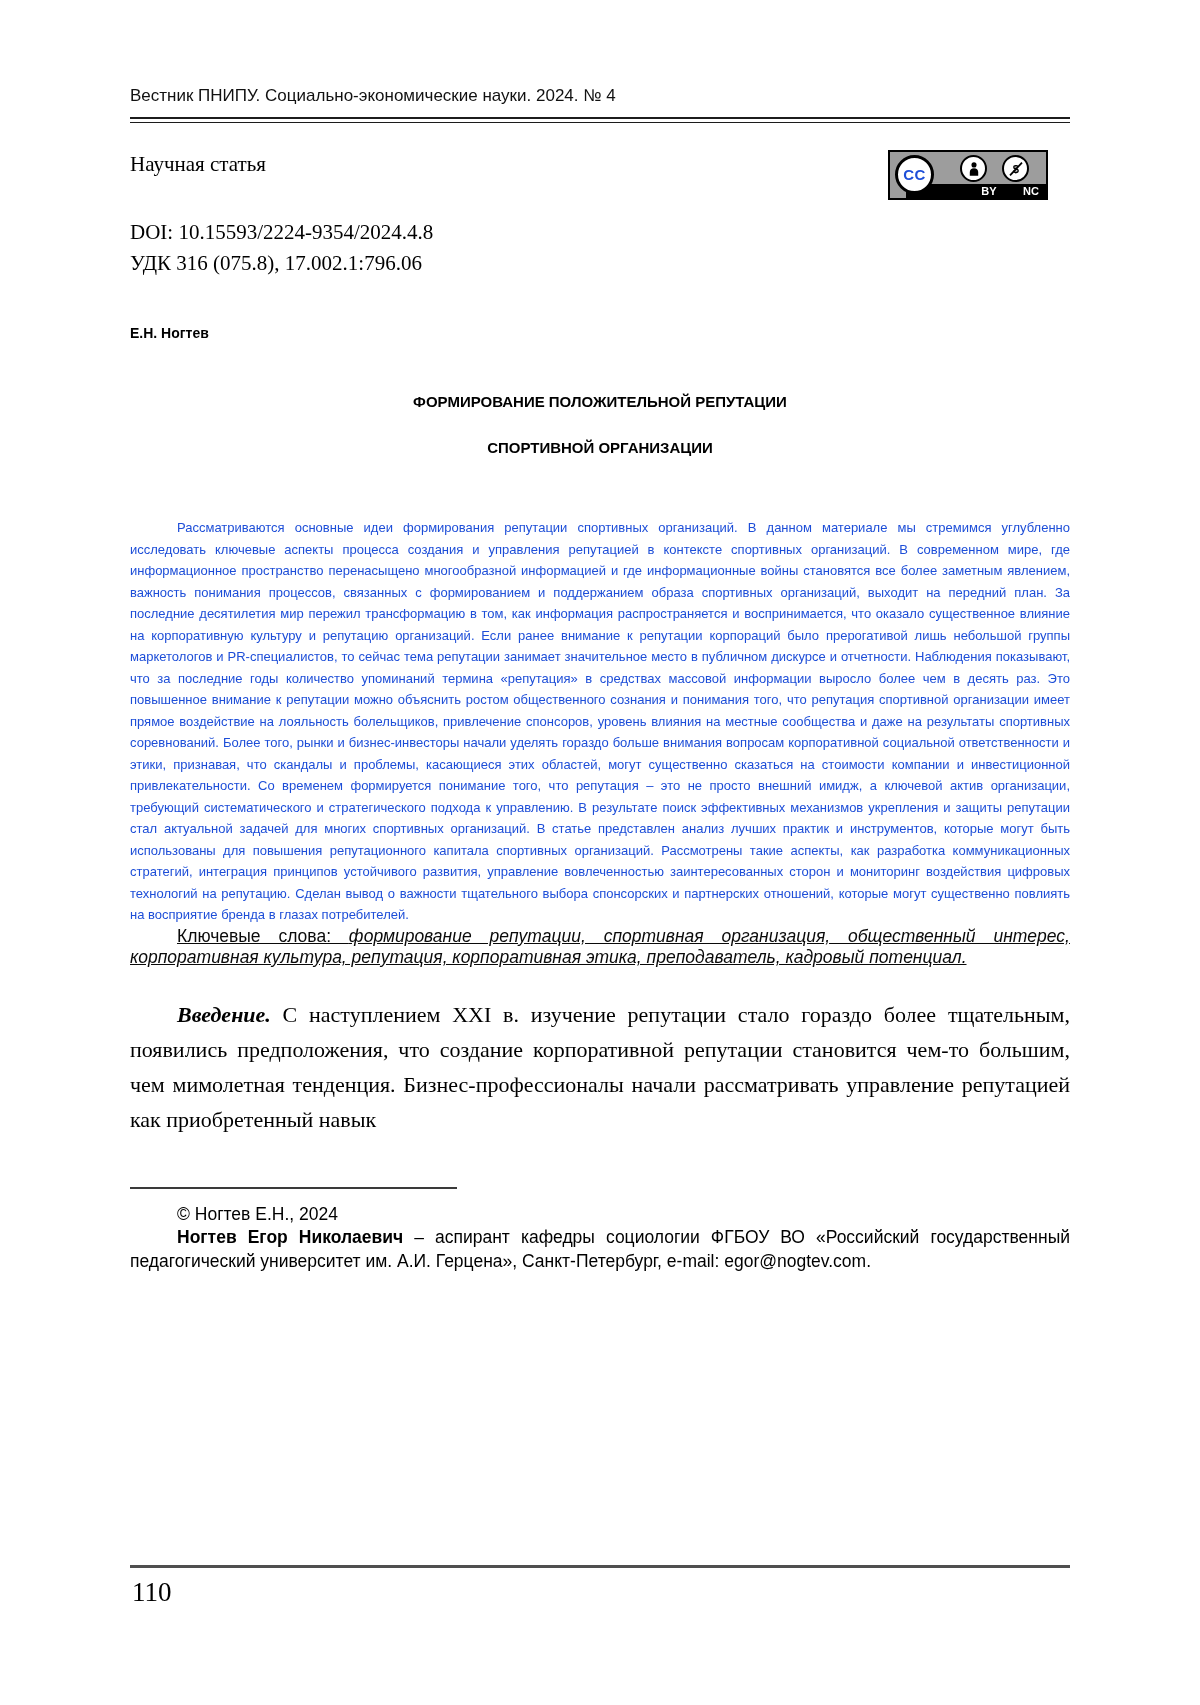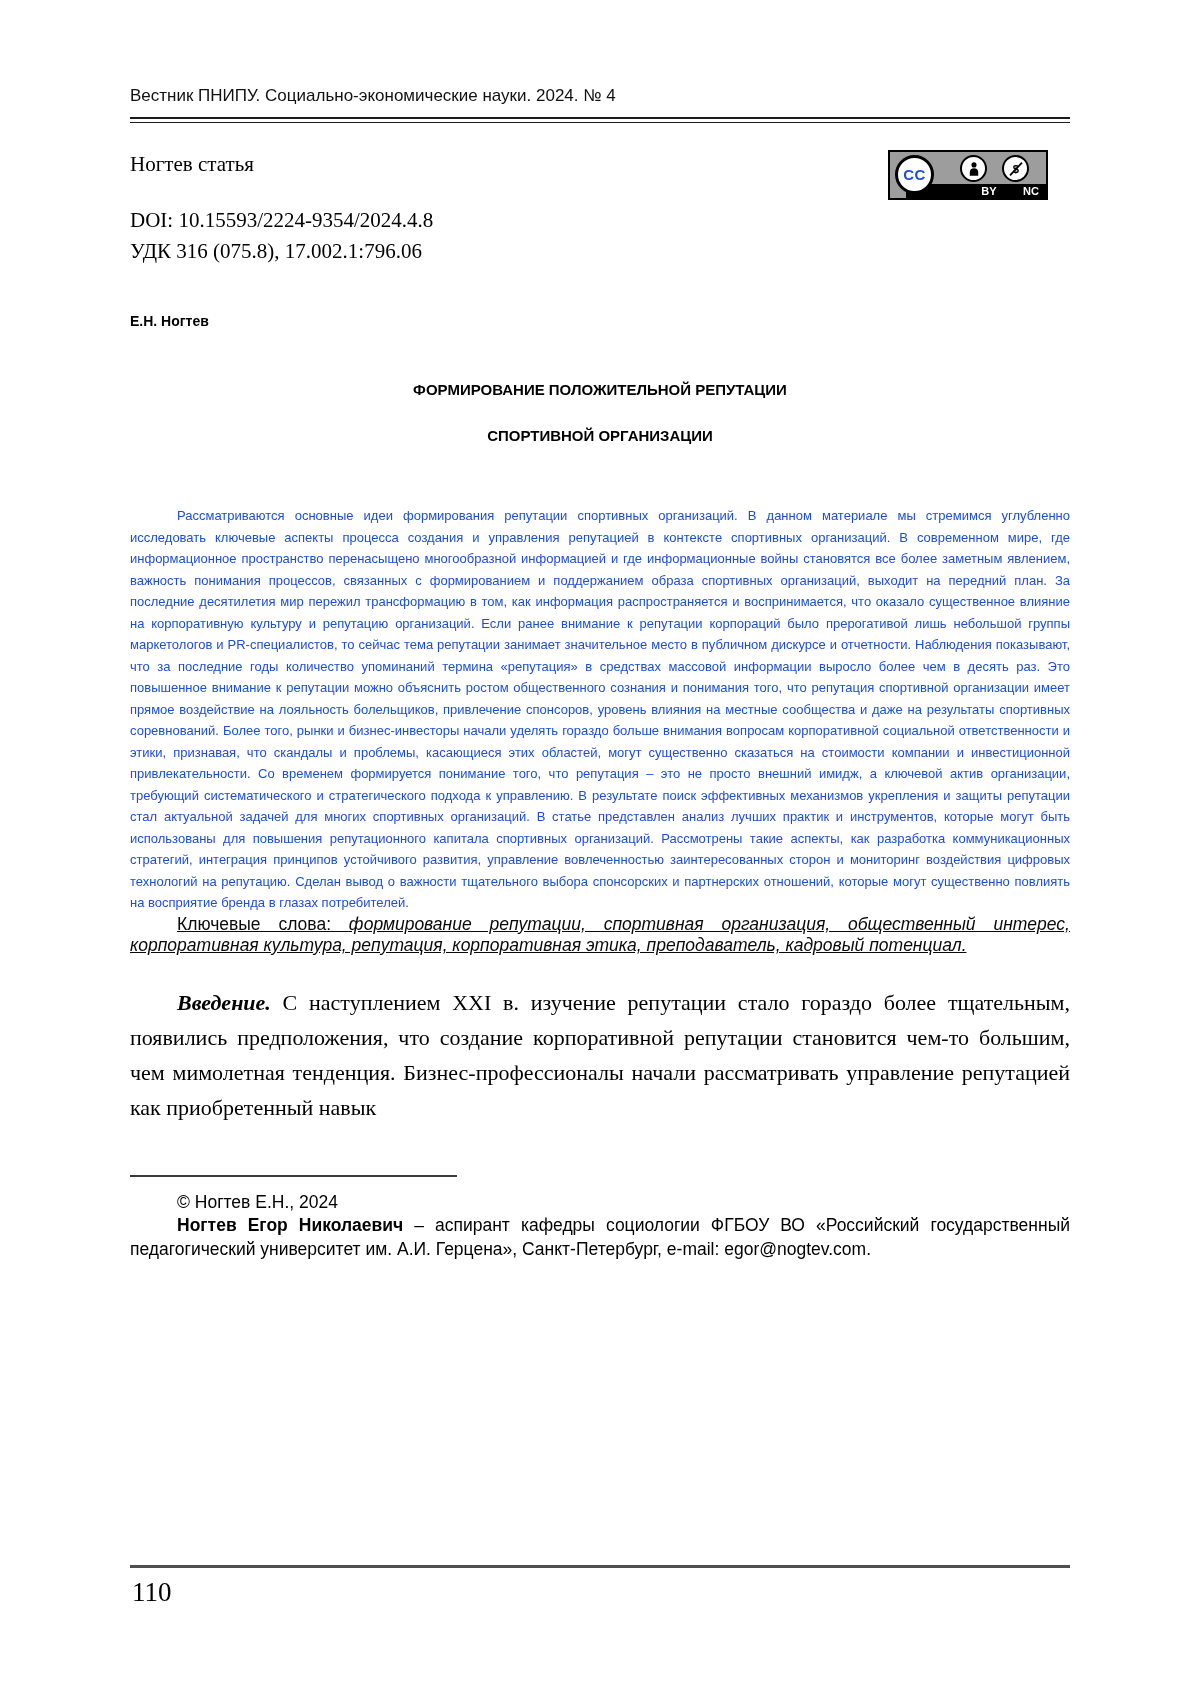--- a/index.html
+++ b/index.html
@@ -20,21 +20,21 @@
   .head-rule{
     margin-top:11px;height:3px;
     border-top:2.5px solid #1c1c1c;border-bottom:1.5px solid #1c1c1c;
   }
   .article-type{
     margin-top:28px;
     font-family:"Liberation Serif", serif;
     font-size:21px;line-height:26px;
   }
   .meta{
-    margin-top:28px;
+    margin-top:40px;
     font-family:"Liberation Serif", serif;
     font-size:21px;line-height:31px;
   }
   .author{
     margin-top:46px;text-align:left;
     font-weight:bold;font-size:14px;
   }
   .title{
     margin-top:38px;text-align:center;
     font-weight:bold;font-size:15px;line-height:46px;
@@ -111,21 +111,21 @@
 <body>
 
 <div class="page">
 
   <div class="column">
 
     <div class="running-head">Вестник ПНИПУ. Социально-экономические науки. 2024. № 4</div>
 
     <div class="head-rule"></div>
 
-    <div class="article-type">Ногтев статья</div>
+    <div class="article-type">Научная статья</div>
 
     <div class="meta">
       <div>DOI: 10.15593/2224-9354/2024.4.8</div>
       <div>УДК 316 (075.8), 17.002.1:796.06</div>
     </div>
 
     <div class="author">Е.Н. Ногтев</div>
 
     <div class="title">
       <div>ФОРМИРОВАНИЕ ПОЛОЖИТЕЛЬНОЙ РЕПУТАЦИИ</div>

